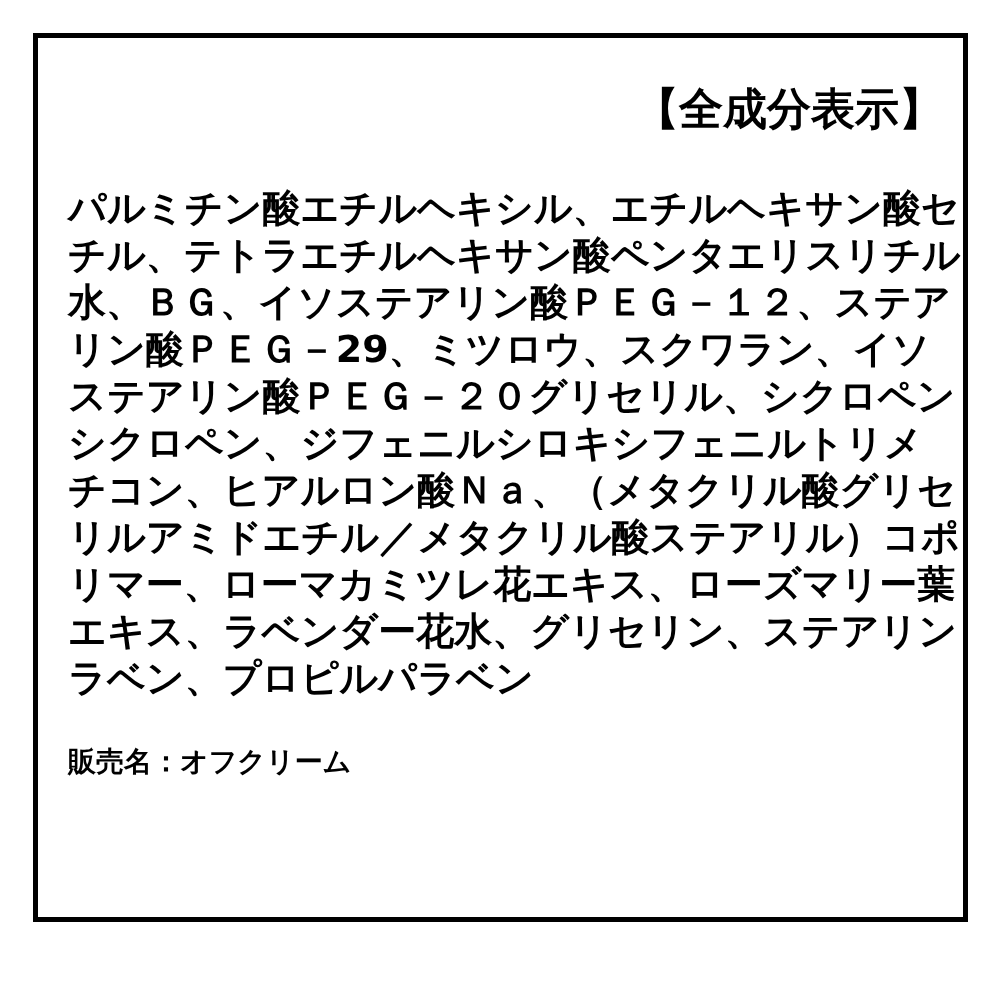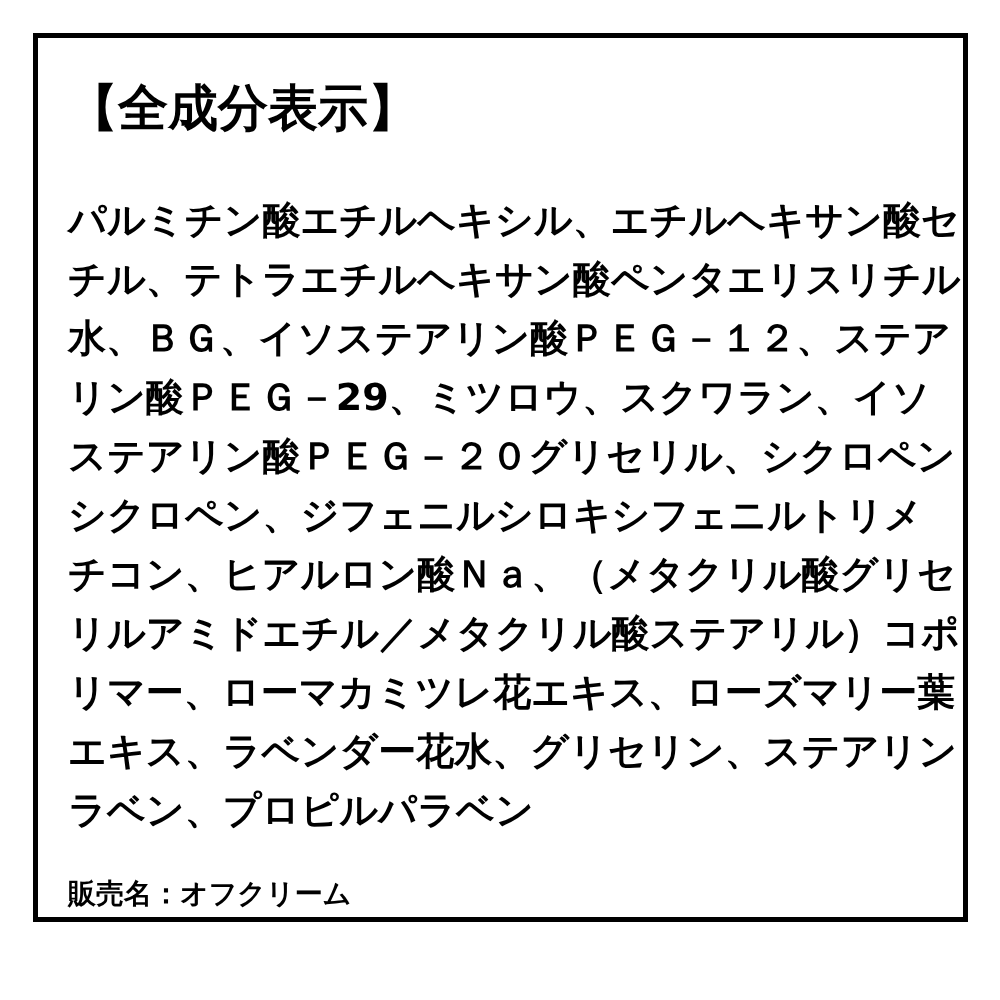--- a/index.html
+++ b/index.html
@@ -22,35 +22,35 @@
     top: 33px;
     width: 935px;
     height: 889px;
     border: 5px solid #000000;
     box-sizing: border-box;
     background: #ffffff;
     padding: 47px 20px 0 30px;
     overflow: hidden;
   }
   .heading {
-    font-size: 50px;
+    font-size: 44px;
     line-height: 47px;
     letter-spacing: 0px;
     white-space: nowrap;
+    text-align: right;
   }
   .spacer-heading {
     height: 53px;
   }
   .paragraph {
     font-size: 38px;
     line-height: 47px;
   }
   .paragraph div {
     white-space: nowrap;
-    margin-top: 12px;
   }
   .spacer-product {
     height: 36px;
   }
   .product {
     font-size: 28px;
     line-height: 47px;
     white-space: nowrap;
   }
 </style>

